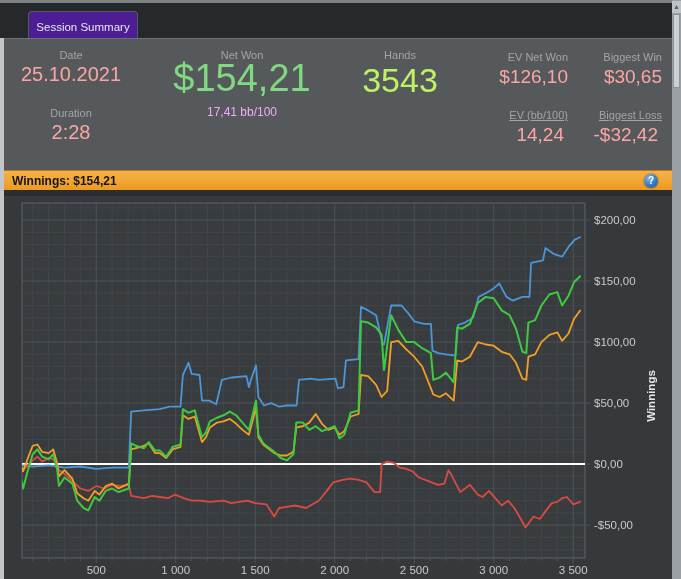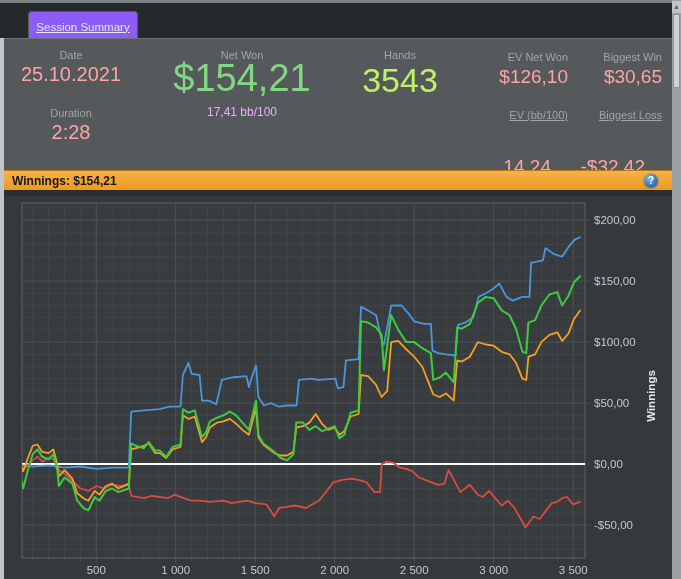--- a/index.html
+++ b/index.html
@@ -6,23 +6,23 @@
   html,body { width:681px; height:579px; }
   body {
     position:relative; background:#2b2e30; overflow:hidden;
     font-family:"Liberation Sans", sans-serif;
     -webkit-font-smoothing:antialiased;
   }
   
   .top-strip { position:absolute; left:0; top:0; width:681px; height:38px;
     background:#26292b; border-top:3px solid #7d8082; }
   .tab { position:absolute; left:28px; top:8px; width:110px; height:30px;
-    background:#8b5cf6; border:1px solid #56595c; border-bottom:none;
+    background:#4c1d95; border:1px solid #56595c; border-bottom:none;
     border-radius:4px 4px 0 0; color:#e7e9ea; font-size:11.5px;
-    display:flex; align-items:center; justify-content:center;text-decoration:underline; }
+    display:flex; align-items:center; justify-content:center; }
   .left-edge { position:absolute; left:0; top:38px; width:4px; height:541px; background:#c3c6c8; }
 
   
   .stats { position:absolute; left:4px; top:38px; width:668px; height:150px;
     background:#56595b; border-top:1px solid #6e7173; }
   .stat-label { color:#a2a5a8; font-size:11px; }
   .stat-value { color:#fca5a5; }
   .col { position:absolute; }
   .c-date   { left:12px;  top:0; width:110px; text-align:center; }
   .c-netwon { left:148px; top:0; width:180px; text-align:center; }
@@ -33,21 +33,21 @@
   .r1v { position:absolute; top:24px; left:0; right:0; font-size:20px; }
   .r2l { position:absolute; top:68px; left:0; right:0; }
   .r2v { position:absolute; top:82px; left:0; right:0; font-size:20px; }
   .netwon-big { position:absolute; top:18px; left:0; right:0; font-size:38px; color:#80d980; }
   .netwon-sub { position:absolute; top:66px; left:0; right:0; font-size:12px; color:#f0abfc; }
   .hands-big  { position:absolute; top:22px; left:0; right:0; font-size:34px; color:#bef264; }
   .sm-v { font-size:19px; }
   .ev-r1l { position:absolute; top:12px; left:12px; right:0; }
   .ev-r1v { position:absolute; top:27px; left:0; right:0;text-align:right; }
   .ev-r2l { position:absolute; top:70px; left:0; right:0;text-decoration:underline; }
-  .ev-r2v { position:absolute; top:85px; left:0; right:17px;margin-top:32px; }
+  .ev-r2v { position:absolute; top:85px; left:0; right:4px; }
 
   
   .win-bar { position:absolute; left:4px; top:170px; width:668px; height:20px;
     background:linear-gradient(#f7b24a,#ec9a20); border-top:1px solid #b97a15;
     display:flex; align-items:center; cursor:pointer; }
   .win-bar-label { margin-left:8px; font-size:12px; font-weight:bold; color:#161616; }
   .help-icon { position:absolute; right:14px; top:3px; width:14px; height:14px;
     border-radius:50%; background:radial-gradient(circle at 35% 30%, #7ab8ec 0%, #3579c0 55%, #1c npm5a96 100%);
     background:radial-gradient(circle at 35% 30%, #7ab8ec 0%, #3579c0 55%, #1b5a96 100%);
     color:#fff; font-size:10px; font-weight:bold; text-align:center; line-height:14px;

